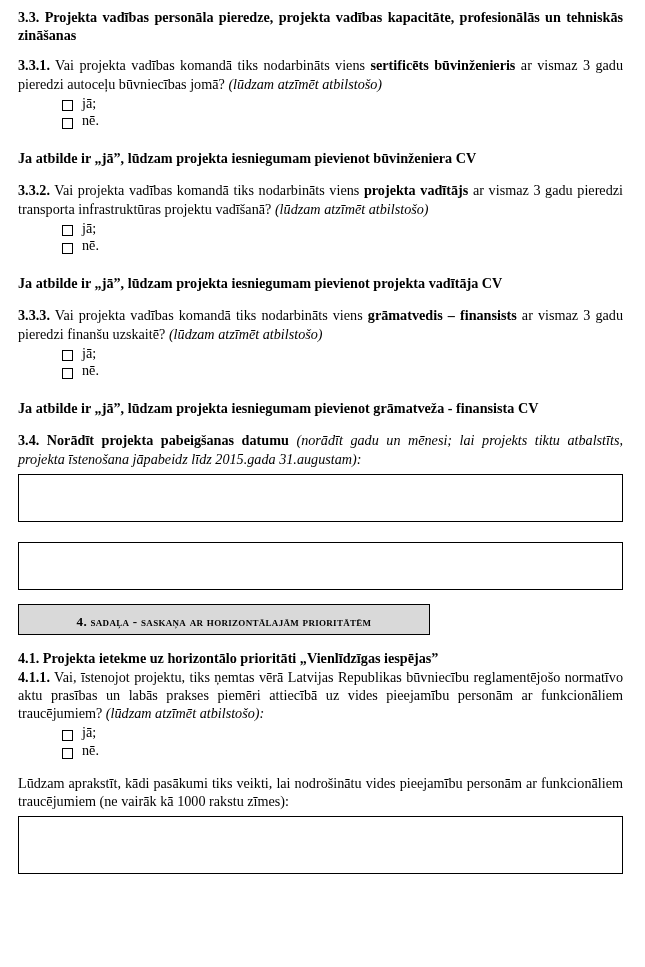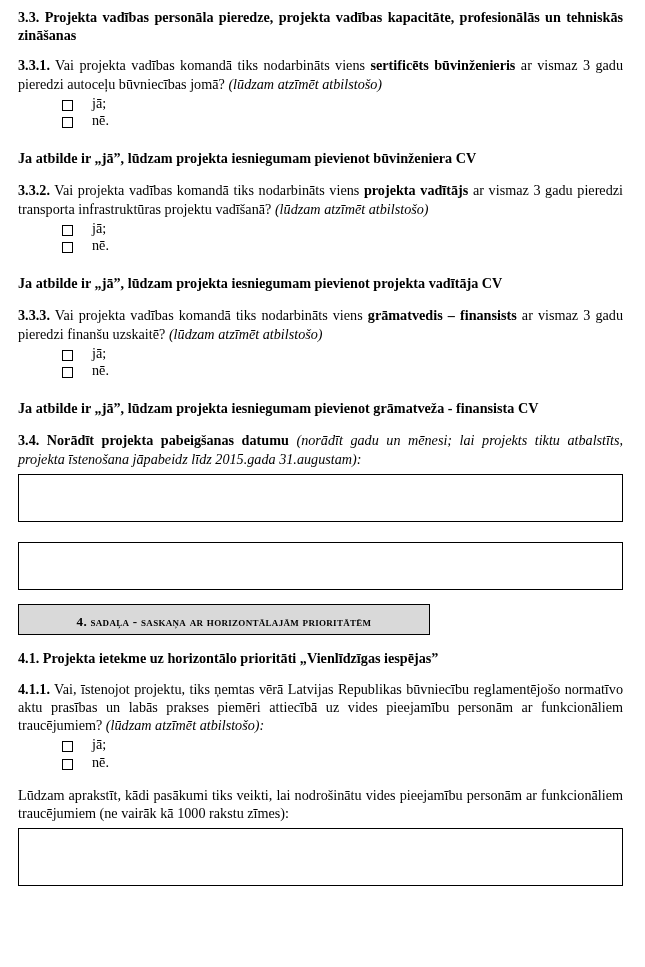--- a/index.html
+++ b/index.html
@@ -32,22 +32,22 @@
     margin-bottom: 2px;
   }
   .q .num { font-weight: bold; }
   .q .bold { font-weight: bold; }
   .q .ital { font-style: italic; }
   .opts {
     margin: 0 0 0 44px;
   }
   .opt {
     display: flex;
-    align-items: center;
-    gap: 19px;
+    align-items: flex-end;
+    gap: 9px;
     line-height: 1.18;
     margin-bottom: 1px;
   }
   .checkbox {
     display: inline-block;
     width: 9px;
     height: 9px;
     border: 1px solid #000;
     background: #fff;
     margin-top: 4px;
@@ -70,21 +70,20 @@
     text-align: center;
     font-weight: bold;
     font-variant: small-caps;
     letter-spacing: 0.3px;
     padding: 9px 0 4px 0;
     font-size: 13px;
     box-sizing: border-box;
   }
   .sub-head {
     font-weight: bold;
-    margin-bottom: 12px;
   }
   .para {
     text-align: justify;
     margin-bottom: 4px;
   }
 </style>
 </head>
 <body>
 
 <div class="page">

